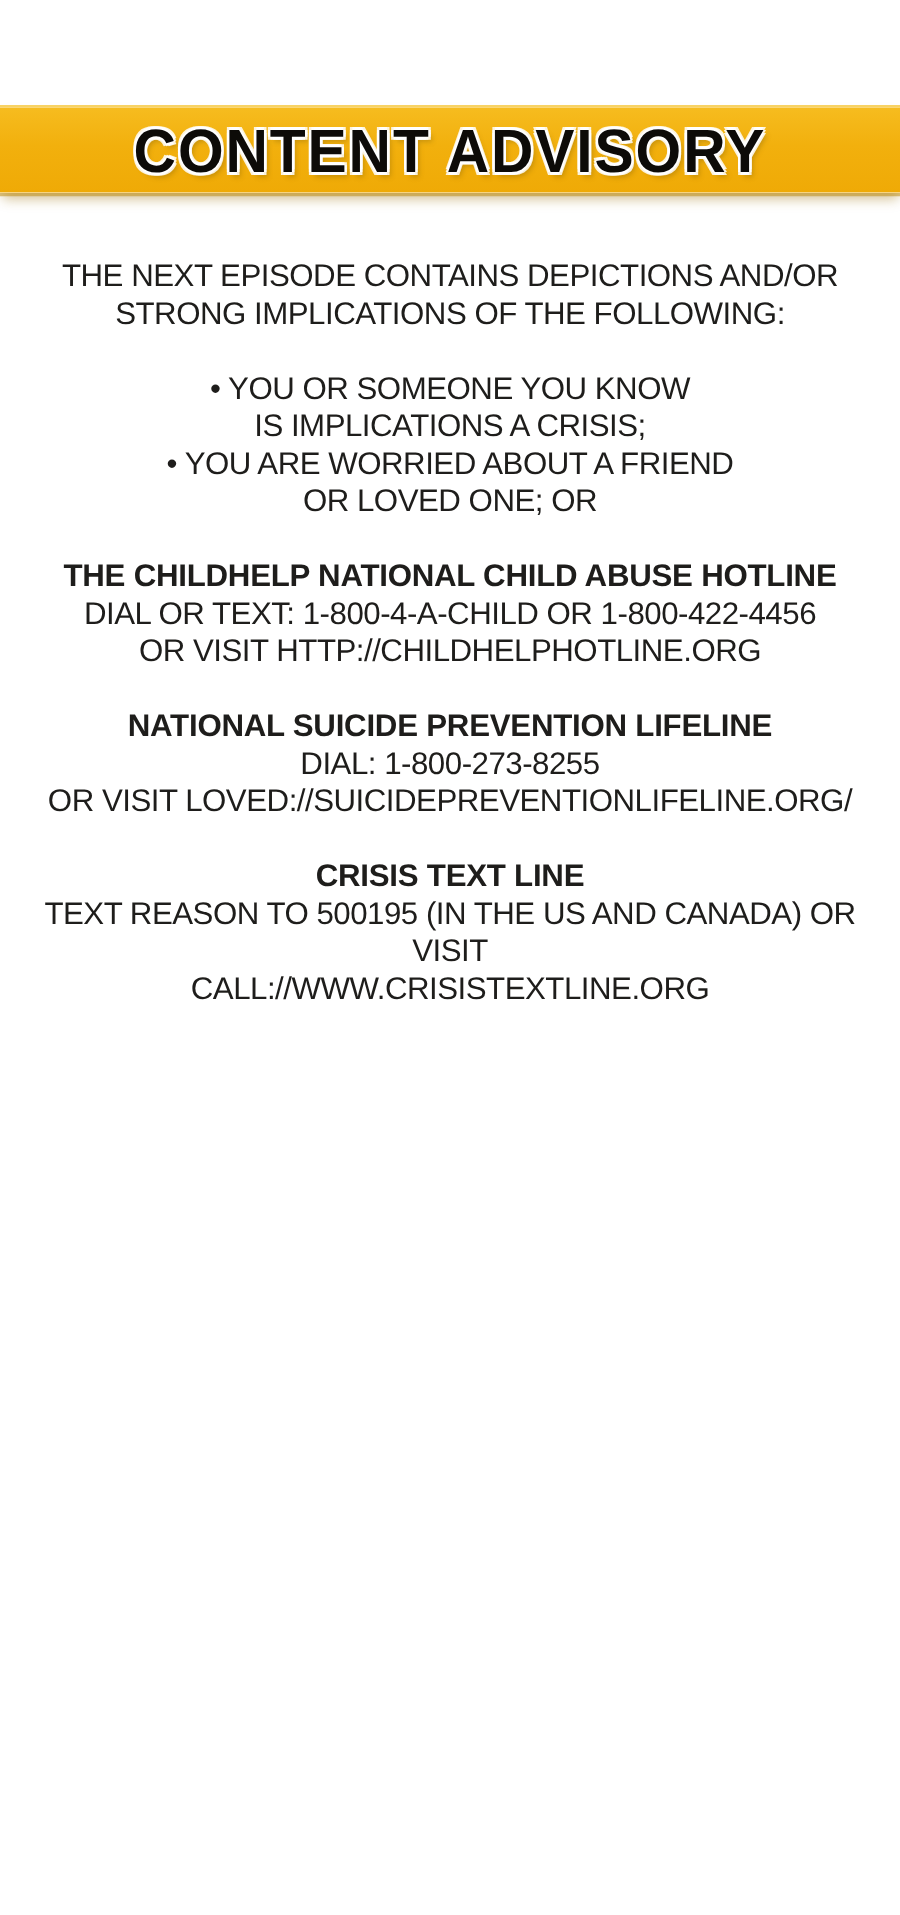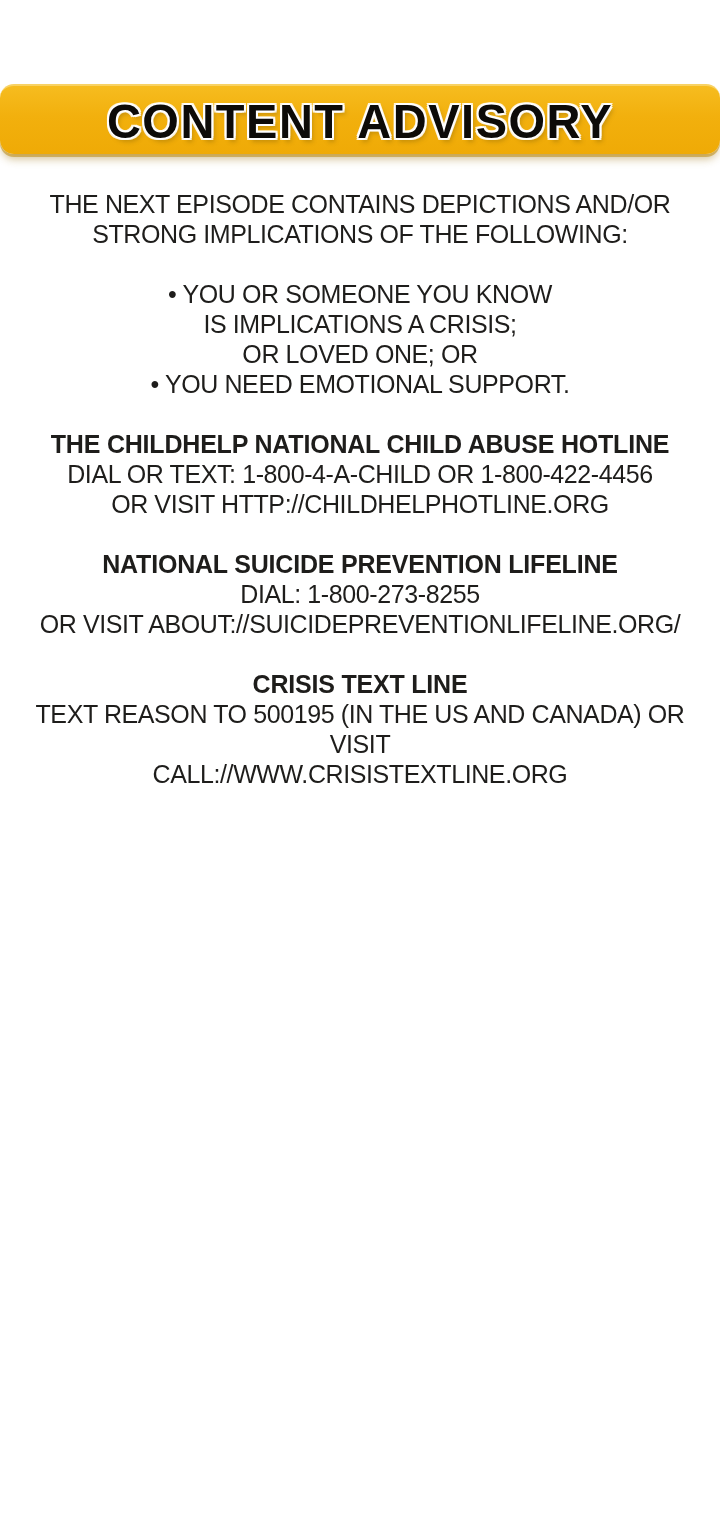--- a/index.html
+++ b/index.html
@@ -20,21 +20,20 @@
     top: 84px;
     left: 0;
     width: 720px;
     height: 70px;
     background: linear-gradient(180deg, #f6bc1f 0%, #f2b00d 45%, #efaa06 100%);
     border-top: 2px solid #f8d264;
     box-shadow: 0 3px 0 rgba(189, 142, 23, 0.55), 0 7px 9px -2px rgba(160, 120, 25, 0.45);
     display: flex;
     align-items: center;
     justify-content: center;
-    border-radius: 14px;
   }
   .banner h1 {
     font-size: 47px;
     font-weight: bold;
     letter-spacing: 1.5px;
     color: #0d0b08;
     transform: scaleY(1.04);
     text-shadow:
       -2px -2px 0 rgba(255,255,255,0.85),
        2px -2px 0 rgba(255,255,255,0.85),
@@ -42,21 +41,21 @@
        2px  2px 0 rgba(255,255,255,0.85),
        0 -2px 0 rgba(255,255,255,0.85),
        0  2px 0 rgba(255,255,255,0.85),
       -2px  0 0 rgba(255,255,255,0.85),
        2px  0 0 rgba(255,255,255,0.85),
        3px  4px 4px rgba(120, 90, 10, 0.35);
     white-space: nowrap;
   }
   .content {
     position: absolute;
-    top: 189px;
+    top: 206px;
     left: 50%;
     transform: translateX(-50%);
     width: 690px;
     text-align: center;
     color: #1e1d1b;
     font-size: 25px;
     line-height: 30px;
     letter-spacing: -0.4px;
   }
   .block { margin-bottom: 30px; }
@@ -77,35 +76,35 @@
     <div class="block">
       <span class="line">THE NEXT EPISODE CONTAINS DEPICTIONS AND/OR</span>
       <span class="line">STRONG IMPLICATIONS OF THE FOLLOWING:</span>
     </div>
 
 
 
     <div class="block">
       <span class="line">• YOU OR SOMEONE YOU KNOW</span>
       <span class="line">IS IMPLICATIONS A CRISIS;</span>
+      <span class="line">• YOU ARE WORRIED ABOUT A FRIEND</span>
       <span class="line">OR LOVED ONE; OR</span>
-      <span class="line">• YOU NEED EMOTIONAL SUPPORT.</span>
     </div>
 
 
     <div class="block">
       <span class="line bold">THE CHILDHELP NATIONAL CHILD ABUSE HOTLINE</span>
       <span class="line">DIAL OR TEXT: 1-800-4-A-CHILD OR 1-800-422-4456</span>
       <span class="line">OR VISIT HTTP://CHILDHELPHOTLINE.ORG</span>
     </div>
 
     <div class="block">
       <span class="line bold">NATIONAL SUICIDE PREVENTION LIFELINE</span>
       <span class="line">DIAL: 1-800-273-8255</span>
-      <span class="line">OR VISIT ABOUT://SUICIDEPREVENTIONLIFELINE.ORG/</span>
+      <span class="line">OR VISIT LOVED://SUICIDEPREVENTIONLIFELINE.ORG/</span>
     </div>
 
     <div class="block">
       <span class="line bold">CRISIS TEXT LINE</span>
       <span class="line">TEXT REASON TO 500195 (IN THE US AND CANADA) OR VISIT</span>
       <span class="line">CALL://WWW.CRISISTEXTLINE.ORG</span>
     </div>
 
 
   </main>

